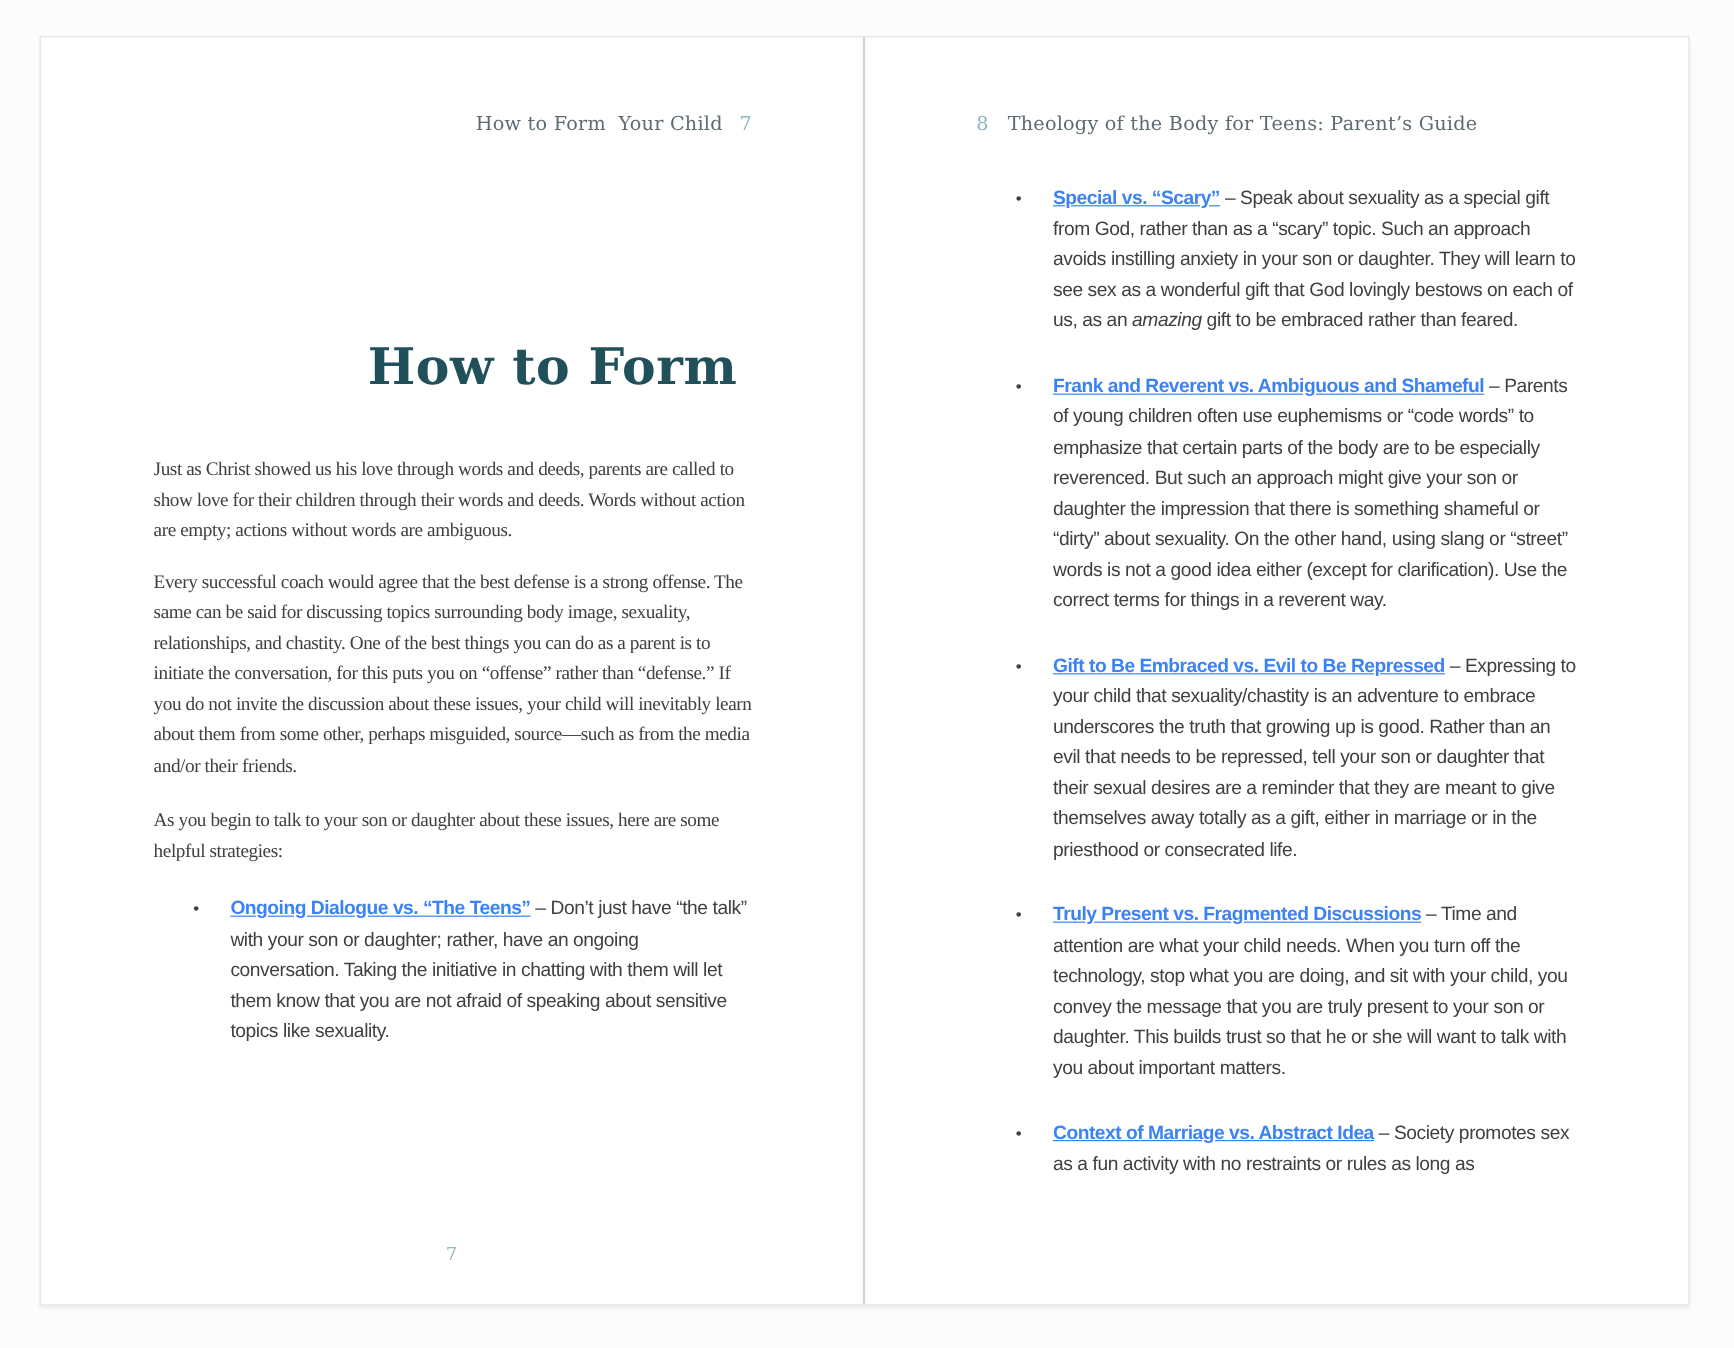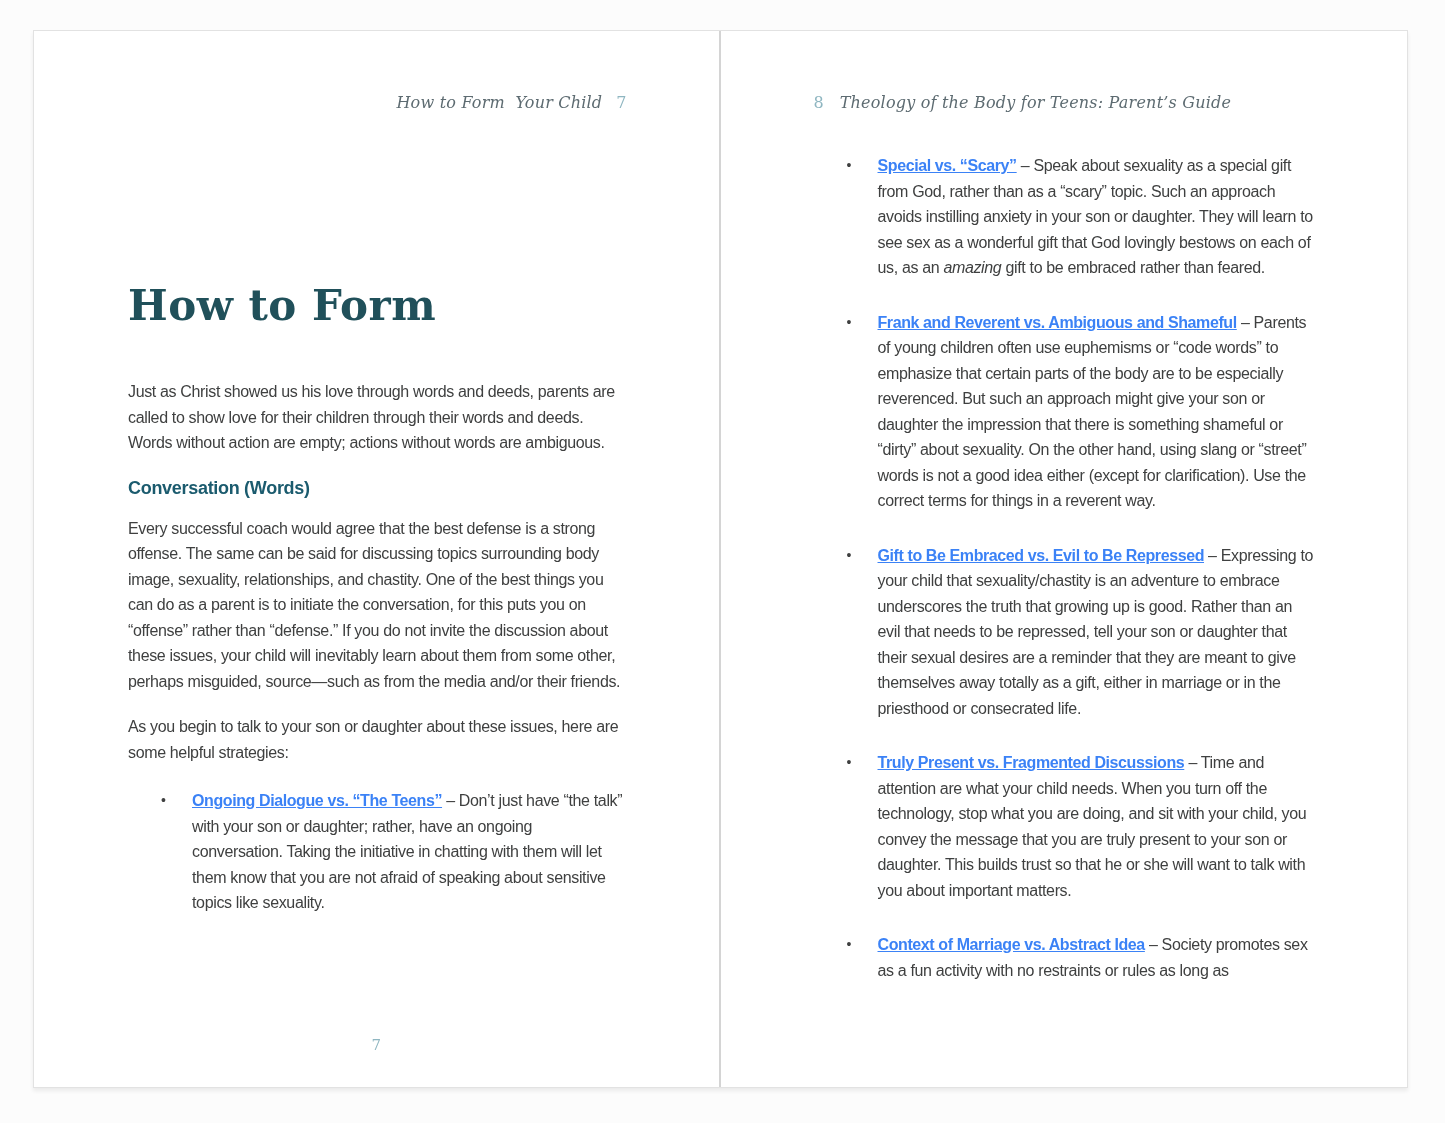--- a/index.html
+++ b/index.html
@@ -38,55 +38,55 @@
     left: 94px;
     right: 92px;
     display: flex;
     align-items: baseline;
     font-family: "DejaVu Serif", serif;
     font-size: 16px;
     color: #5d6b71;
   }
   .rh-left  { justify-content: flex-end; }
   .rh-right { justify-content: flex-start; left: 93px; right: 93px; }
-  .rh-title { font-style: italic; white-space: pre; letter-spacing: 0.2px; }
+  .rh-title { white-space: pre; letter-spacing: 0.2px; }
   .rh-num   { color: #8fb6c1; font-style: normal; }
   .rh-left .rh-num  { margin-left: 14px; }
   .rh-right .rh-num { margin-right: 16px; }
 
   
   .content {
     position: absolute;
     top: 0;
     left: 94px;
     right: 92px;
   }
   .page.right .content { left: 93px; right: 93px; }
 
   
   .chapter-title {
-    margin: 247px 0 0 0;
-    text-align: left;
+    margin: 247px 12px 0 0;
+    text-align: right;
     font-family: "DejaVu Serif", serif;
     font-weight: bold;
     font-size: 42px;
     line-height: 55px;
     color: #20505a;
     letter-spacing: 0.5px;
   }
   .chapter-title span { display: block; }
 
   
   .body-text, .bullets {
     font-size: 16px;
     line-height: 25.5px;
     letter-spacing: -0.35px;
     color: #3f4040;
   }
-  p.body-text { margin: 0; }
+  p.body-text { margin: 0; font-family: Liberation Serif, serif; }
   .intro        { margin-top: 46px !important; }
   .para-offense { margin-top: 17px !important; }
   .para-begin   { margin-top: 20px !important; }
 
   .section-heading {
     margin: 22px 0 0 0;
     font-size: 18px;
     font-weight: bold;
     letter-spacing: -0.3px;
     color: #1b5b6e;
@@ -137,21 +137,20 @@
       <span class="rh-num">7</span>
     </div>
 
     <div class="content">
       <h1 class="chapter-title">
         <span>How to Form</span>
       </h1>
 
       <p class="body-text intro">Just as Christ showed us his love through words and deeds, parents are called to show love for their children through their words and deeds. Words without action are empty; actions without words are ambiguous.</p>
 
-      <h2 class="section-heading">Conversation (Words)</h2>
 
       <p class="body-text para-offense">Every successful coach would agree that the best defense is a strong offense. The same can be said for discussing topics surrounding body image, sexuality, relationships, and chastity. One of the best things you can do as a parent is to initiate the conversation, for this puts you on “offense” rather than “defense.” If you do not invite the discussion about these issues, your child will inevitably learn about them from some other, perhaps misguided, source—such as from the media and/or their friends.</p>
 
       <p class="body-text para-begin">As you begin to talk to your son or daughter about these issues, here are some helpful strategies:</p>
 
       <ul class="bullets">
           <li><span class="bullet-marker">•</span><strong>Ongoing Dialogue vs. “The Teens”</strong> – <span>Don’t just have “the talk” with your son or daughter; rather, have an ongoing conversation. Taking the initiative in chatting with them will let them know that you are not afraid of speaking about sensitive topics like sexuality.</span></li>
         </ul>
     </div>
 

